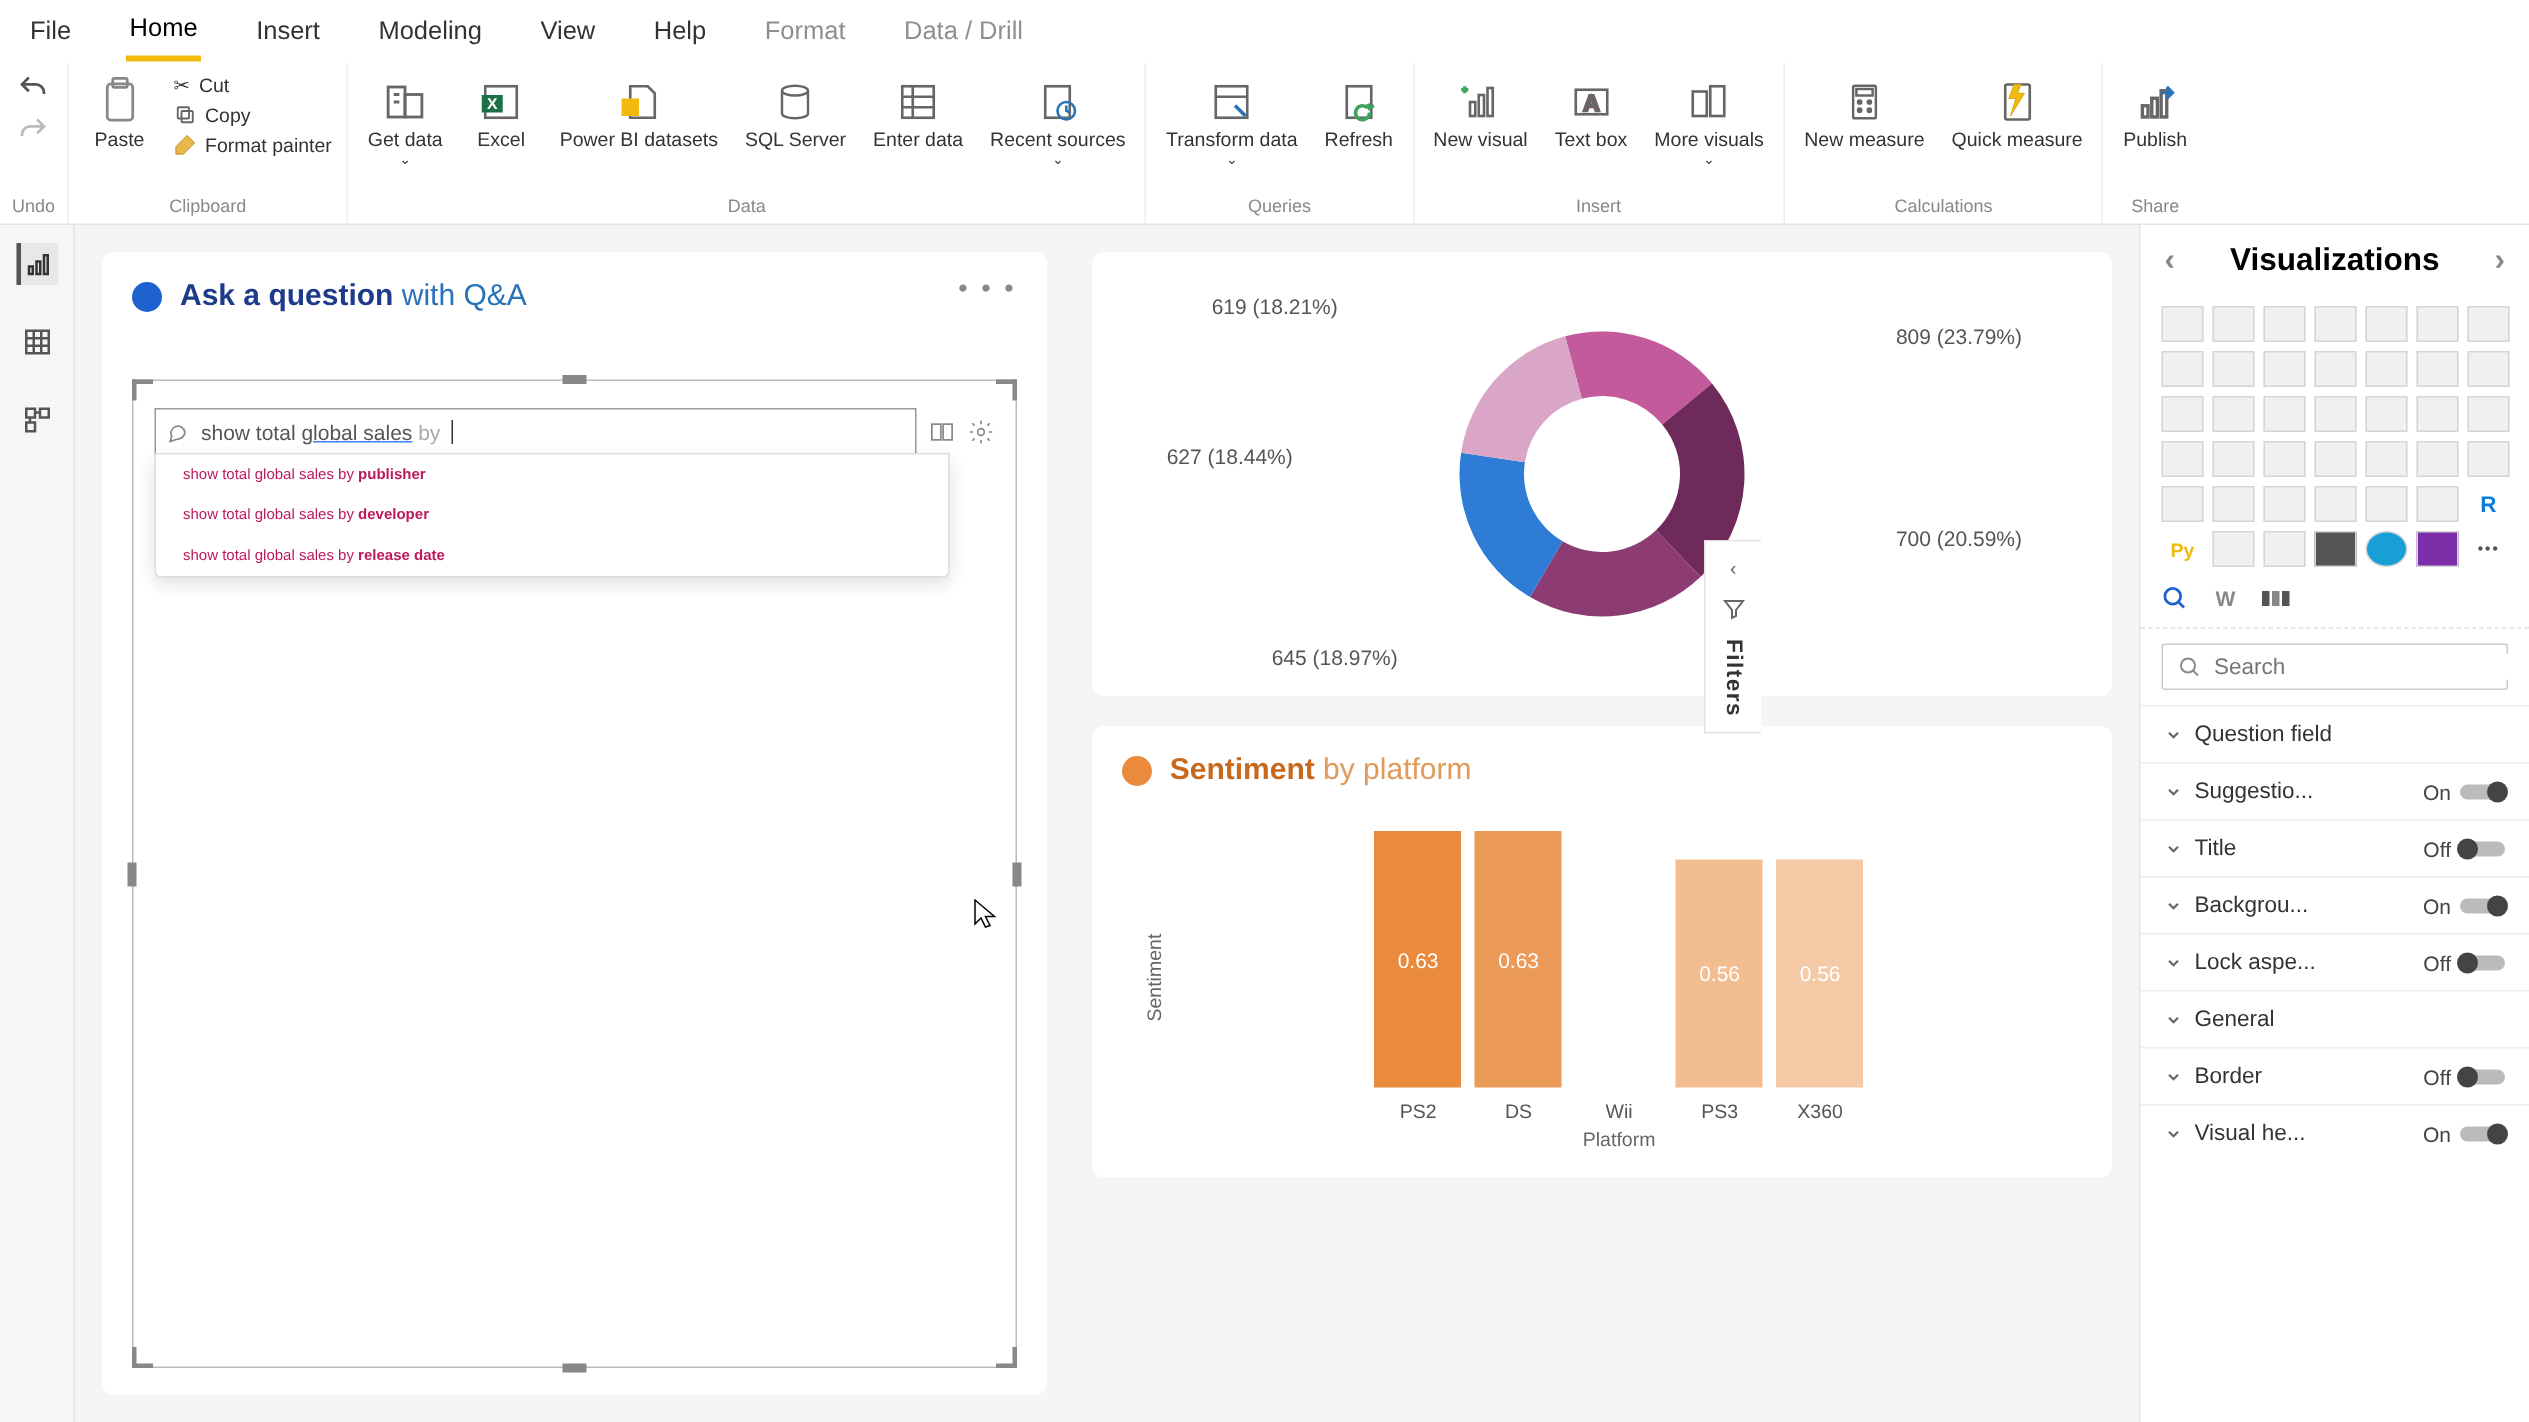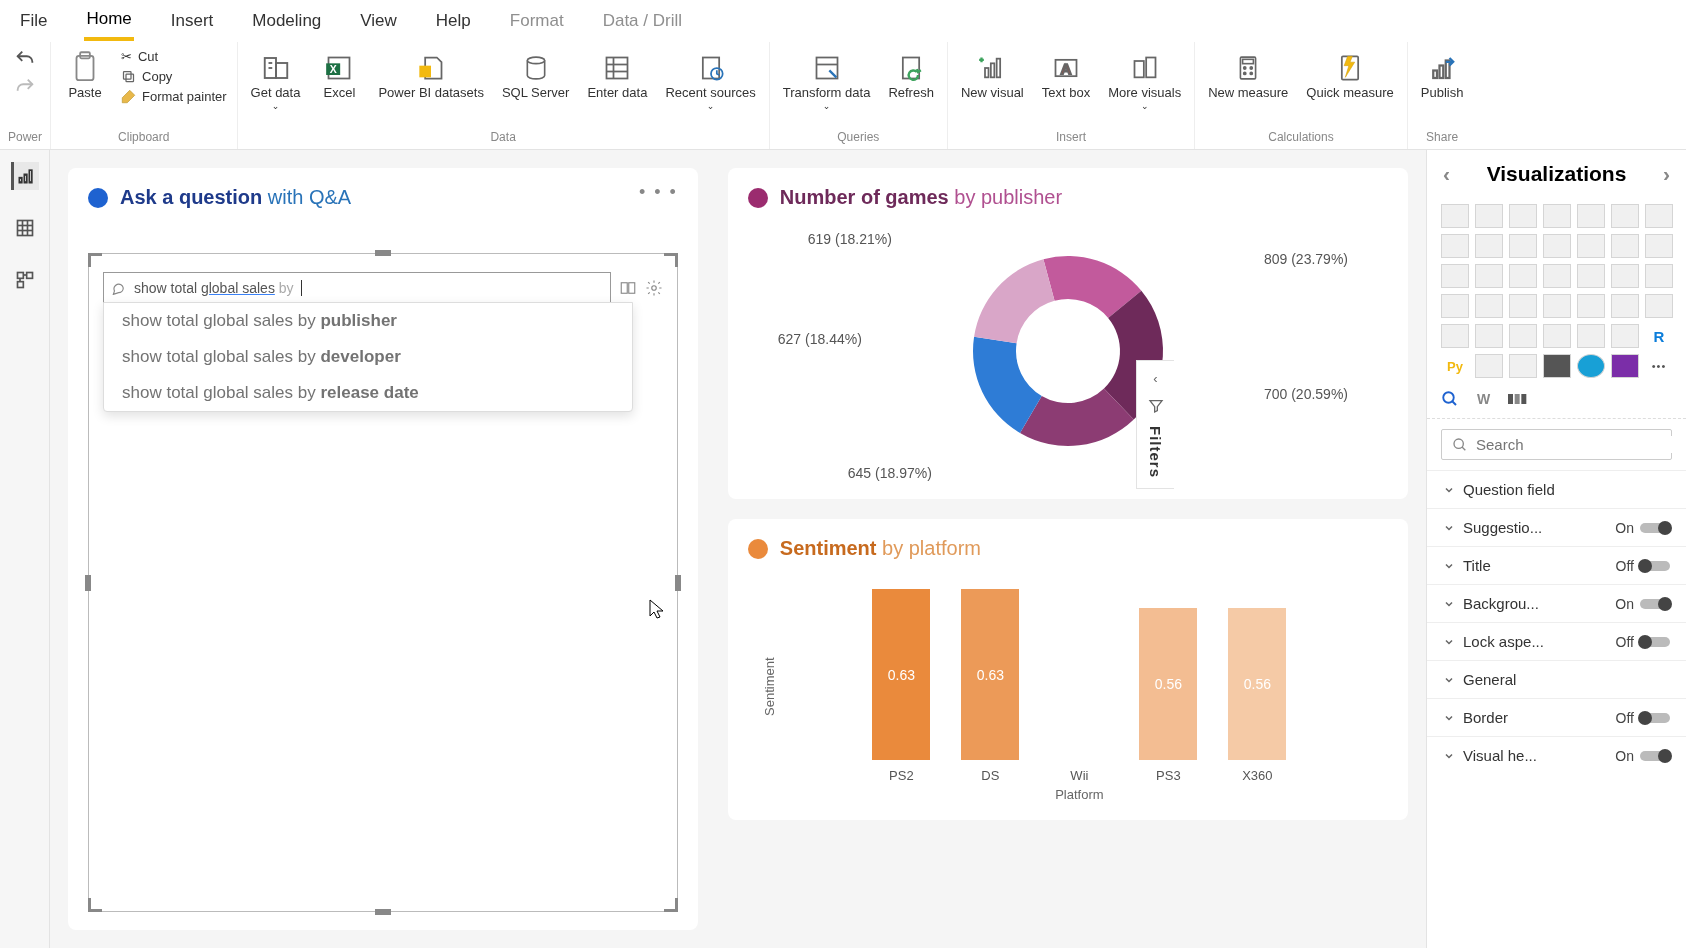--- a/index.html
+++ b/index.html
@@ -49,34 +49,34 @@
     .qna-handle.mb{ bottom:-4px; left:50%; transform:translateX(-50%);}
     .qna-handle.ml{ left:-4px; top:50%; transform:translateY(-50%); width:6px; height:16px;}
     .qna-handle.mr{ right:-4px; top:50%; transform:translateY(-50%); width:6px; height:16px;}
     .qna-input-row { display:flex; align-items:center; gap:8px; }
     .qna-input { flex:1; border:1px solid #999; padding: 7px 10px 7px 30px; font-size:14px; color:#555; position:relative;}
     .qna-input-wrap { position:relative; flex:1;}
     .qna-input-wrap .chat-icon { position:absolute; left:8px; top:50%; transform:translateY(-50%); color:#888;}
     .qna-underline { text-decoration: underline; text-decoration-color: #3b82f6; }
     .qna-gray{ color:#aaa;}
     .qna-suggestions { position:absolute; top: 48px; left:14px; right:44px; background:#fff; border:1px solid #ddd; box-shadow: 0 4px 12px rgba(0,0,0,.12); border-radius: 0 0 4px 4px; z-index:5;}
-    .qna-suggestion { padding: 8px 18px; cursor:pointer; font-size:17px; color:#737373;}
+    .qna-suggestion { padding: 8px 18px; cursor:pointer; font-size:10px; color:#be185d;}
     .qna-suggestion b{ font-weight:700;}
     .card-menu { position:absolute; top:14px; right:20px; color:#888; cursor:pointer; font-size:18px; letter-spacing:2px;}
 
     
     .donut-wrap { display:flex; align-items:center; justify-content:center; height: 260px; position:relative;}
     .donut-wrap svg { overflow:visible;}
     .dlabel { position:absolute; font-size:14px; color:#555;}
 
     
     .bar-wrap { display:flex; height: 230px; padding: 0 10px;}
     .bar-yaxis { writing-mode: vertical-rl; transform: rotate(180deg); text-align:center; color:#666; font-size:13px; padding: 0 4px;}
     .bar-plot { flex:1; display:flex; flex-direction:column;}
-    .bars { flex:1; display:flex; align-items:flex-end; gap:31px; justify-content:center; border-top:1px solid transparent;}
+    .bars { flex:1; display:flex; align-items:flex-end; gap:9px; justify-content:center; border-top:1px solid transparent;}
     .bar { width: 58px; display:flex; flex-direction:column; align-items:center;}
     .bar-rect { width:100%; display:flex; align-items:center; justify-content:center; color:#fff; font-size:14px; font-weight:500;}
     .bar-xlabel { margin-top:8px; font-size:13px; color:#555;}
     .bar-xtitle { text-align:center; color:#666; font-size:13px; margin-top:4px;}
 
     
     .panels { width: 260px; border-left: 1px solid #e3e3e3; background:#fff; display:flex; flex-direction:column;}
     .filters-tab { position:absolute; right: 252px; top: 210px; width: 38px; background:#fff; border:1px solid #e3e3e3; border-right:none; padding: 10px 4px; text-align:center;}
     .filters-tab-inner{ display:flex; flex-direction:column; align-items:center; gap:12px;}
     .filters-label { writing-mode: vertical-rl; font-size:15px; font-weight:600; color:#333; letter-spacing:1px;}
@@ -126,21 +126,21 @@
           <path d="M9 14l-5-5 5-5"></path>
           <path d="M4 9h10a6 6 0 016 6v1"></path>
         </svg>
       </div>
     <div style="color:#bbb;">
         <svg width="22" height="22" viewBox="0 0 24 24" fill="none" stroke="currentColor" stroke-width="2">
           <path d="M15 14l5-5-5-5"></path>
           <path d="M20 9H10a6 6 0 00-6 6v1"></path>
         </svg>
       </div>
-    <span class="ribbon-group-label">Power</span>
+    <span class="ribbon-group-label">Undo</span>
   </div>
 
   <div class="ribbon-group">
     <div class="ribbon-items">
       <div class="rbtn">
         <span class="icon">
             <svg width="30" height="34" viewBox="0 0 24 28" fill="none" stroke="#888" stroke-width="1.5">
               <rect x="5" y="4" width="14" height="20" rx="2"></rect>
               <rect x="8" y="1" width="8" height="5" rx="1"></rect>
             </svg>
@@ -435,26 +435,20 @@
                 <path d="M1 1l0 16 4-4 3 6 3-1-3-6 6 0z" fill="#fff" stroke="#000" stroke-width="1"></path>
               </svg>
           </span>
         </div>
       </div>
     </div>
 
     <div class="canvas-right">
 
       <div class="card">
-        <div class="card-title">
-          <span class="dot" style="background:#9B2C6F;"></span>
-          <span>
-            <span style="color:#6E2A5A;">Number of </span><span style="color:#6E2A5A;font-weight:700;">games </span><span style="color:#B05090;" class="thin">by </span><span style="color:#B05090;" class="thin">publisher</span>
-          </span>
-        </div>
         <div class="donut-wrap">
           <svg id="donut-svg" width="220" height="220" viewBox="-110 -110 220 220">
               <path d="M-24.587809284739482 -91.7629534974615 A95 95 0 0 1 73.36336122652024 -60.3557555627225 L40.15678719767424 -33.036834623806 A52 52 0 0 0 -13.458590345331084 -50.22814296703155 Z" fill="#C25A9C"></path>
               <path d="M73.36336122652024 -60.3557555627225 A95 95 0 0 1 65.75360151768865 68.5672216693444 L35.99144504126115 37.53153186111483 A52 52 0 0 0 40.15678719767424 -33.036834623806 Z" fill="#6E2A5A"></path>
               <path d="M65.75360151768865 68.5672216693444 A95 95 0 0 1 -47.964477593360876 82.00249318890239 L-26.25424036689227 44.885575219188674 A52 52 0 0 0 35.99144504126115 37.53153186111483 Z" fill="#8C3C73"></path>
               <path d="M-47.964477593360876 82.00249318890239 A95 95 0 0 1 -93.92788551319872 -14.23208779552152 L-51.41315838617193 -7.7901954249170435 A52 52 0 0 0 -26.25424036689227 44.885575219188674 Z" fill="#2E7CD6"></path>
               <path d="M-93.92788551319872 -14.23208779552152 A95 95 0 0 1 -24.58780928473946 -91.7629534974615 L-13.458590345331073 -50.22814296703155 A52 52 0 0 0 -51.41315838617193 -7.7901954249170435 Z" fill="#D9A6C8"></path>
             </svg>
           <span class="dlabel" style="top:10px; left:60px;">619 (18.21%)</span>
           <span class="dlabel" style="top:30px; right:40px;">809 (23.79%)</span>

